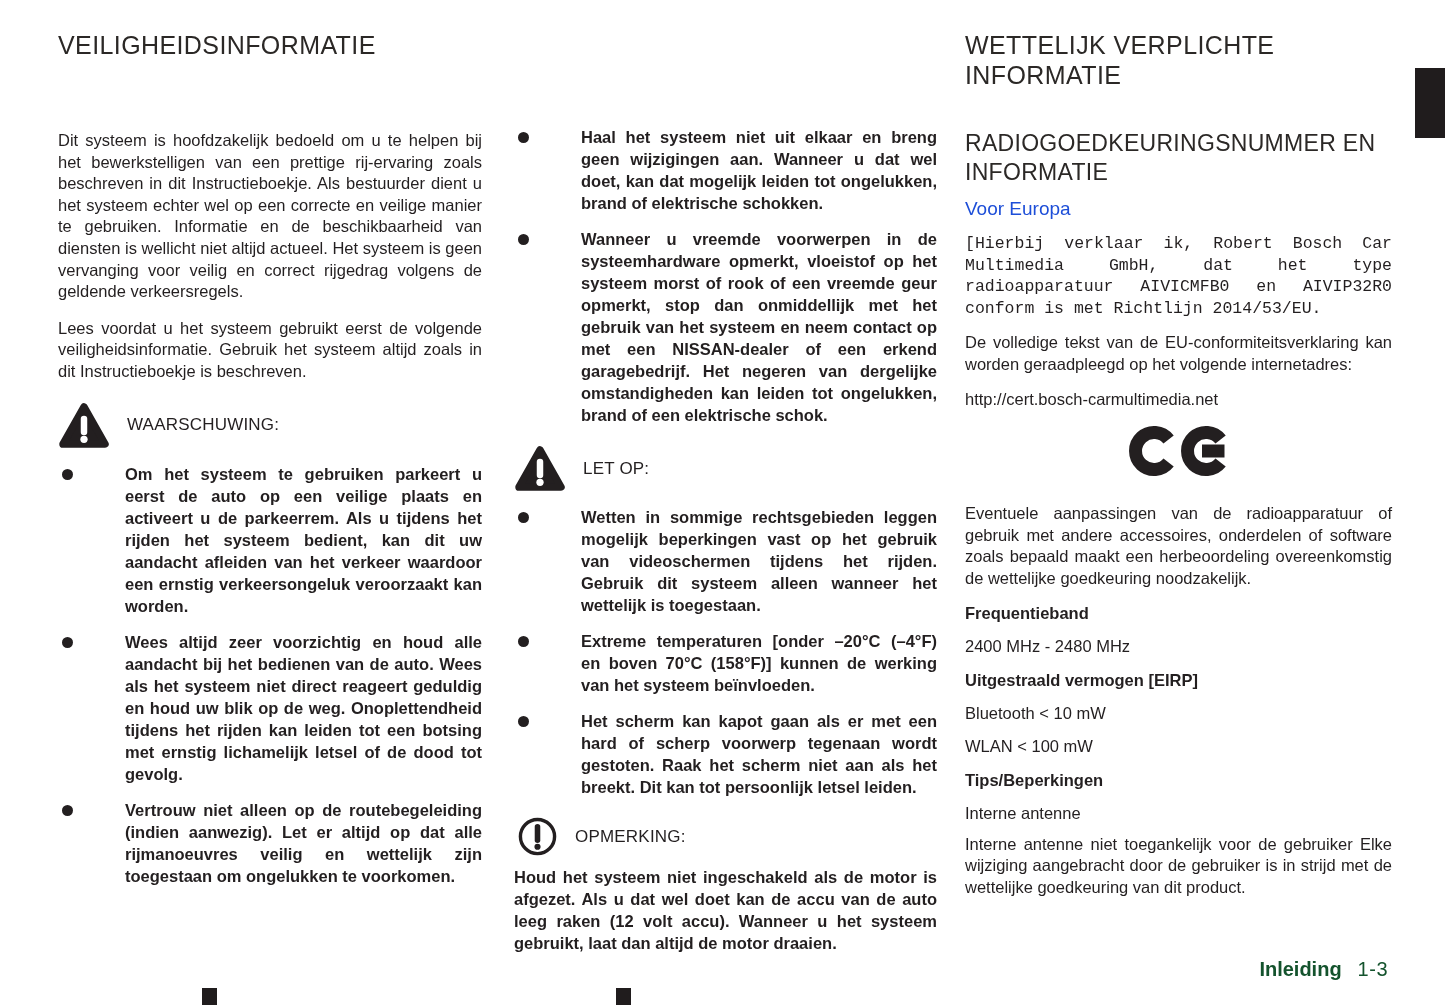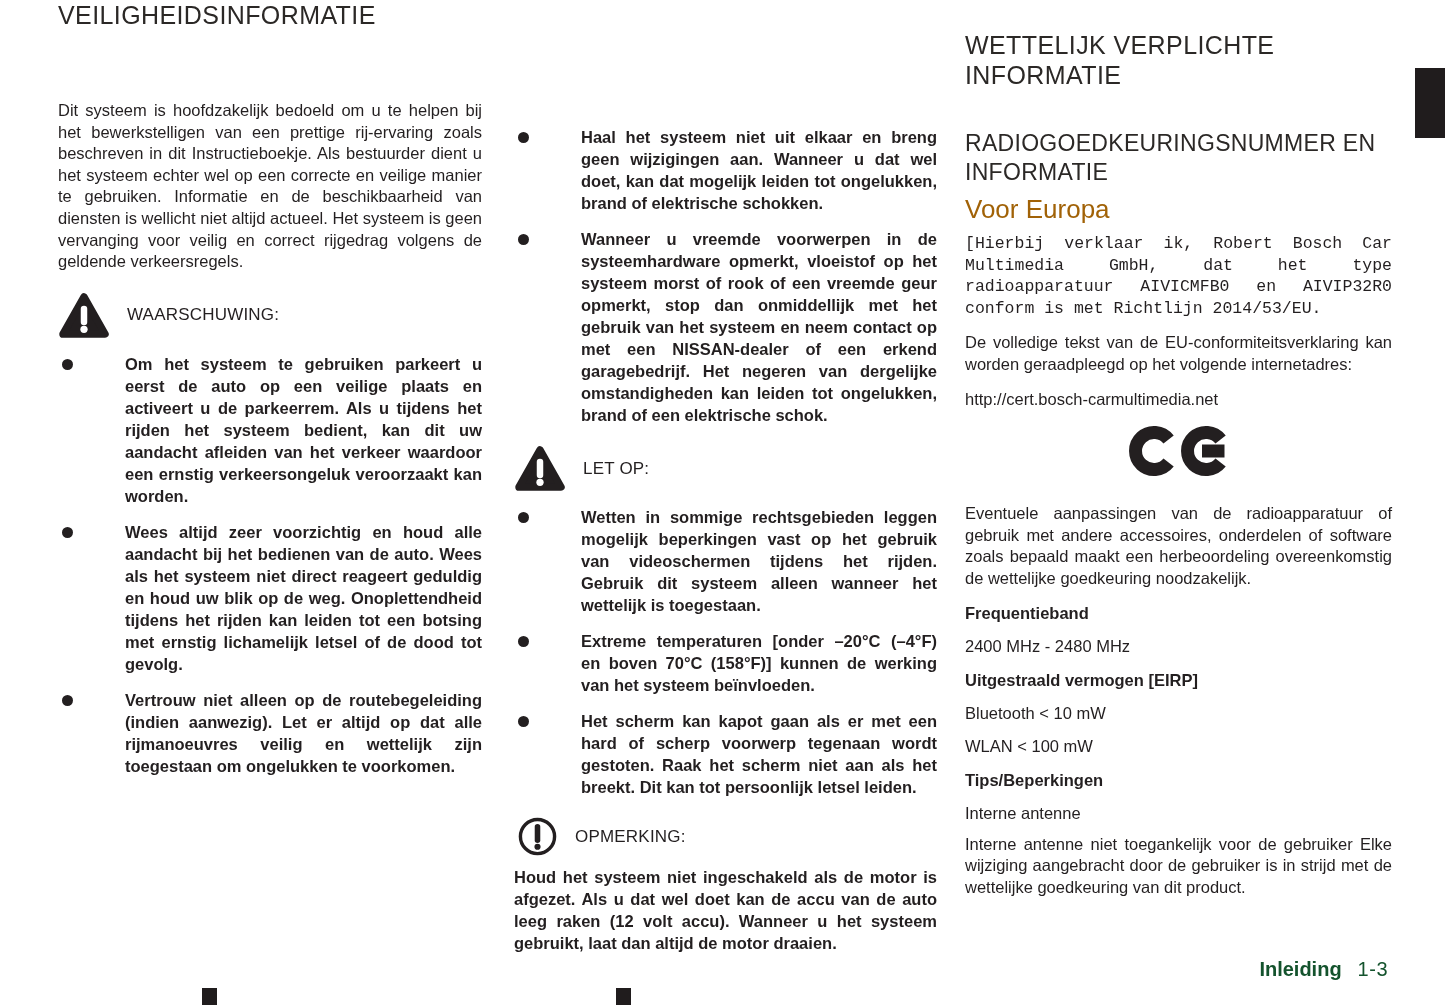--- a/index.html
+++ b/index.html
@@ -13,30 +13,30 @@
   }
   .col { position:absolute; top:0; }
   #col-left  { left:58px;  width:424px; }
   #col-mid   { left:514px; width:423px; }
   #col-right { left:965px; width:427px; }
 
   .doc-title {
     font-size:25px; font-weight:400; letter-spacing:0.4px;
     line-height:30px; color:#2b2826;
   }
-  #col-left .doc-title { }
+  #col-left .doc-title { margin-top:30px; }
   #col-right .doc-title { margin-top:30px; }
 
   .section-title {
     font-size:23px; font-weight:400; letter-spacing:0.3px;
     line-height:29px; color:#2b2826; margin-top:39px;
   }
   .region-title {
-    font-size:26px; font-weight:400; line-height:26px;
-    color:#a16207; margin-top:9px;
+    font-size:19px; font-weight:400; line-height:26px;
+    color:#1d4ed8; margin-top:9px;
   }
 
   .body-text {
     font-size:16.5px; line-height:21.6px; text-align:justify;
   }
   #col-left .intro-1 { margin-top:70px; }
   #col-left .intro-2 { margin-top:15px; }
 
   .alert-header { display:flex; align-items:center; margin-top:19px; }
   .alert-header .alert-label {
@@ -87,20 +87,21 @@
   .reg-mark { position:absolute; top:988px; width:15px; height:17px; background:#201c1d; }
   #reg-mark-1 { left:202px; }
   #reg-mark-2 { left:616px; }
 </style>
 </head>
 <body>
 
 <div class="col" id="col-left">
   <h1 class="doc-title">VEILIGHEIDSINFORMATIE</h1>
   <p class="body-text intro-1">Dit systeem is hoofdzakelijk bedoeld om u te helpen bij het bewerkstelligen van een prettige rij-ervaring zoals beschreven in dit Instructieboekje. Als bestuurder dient u het systeem echter wel op een correcte en veilige manier te gebruiken. Informatie en de beschikbaarheid van diensten is wellicht niet altijd actueel. Het systeem is geen vervanging voor veilig en correct rijgedrag volgens de geldende verkeersregels.</p>
+  <p class="body-text intro-2">Lees voordat u het systeem gebruikt eerst de volgende veiligheidsinformatie. Gebruik het systeem altijd zoals in dit Instructieboekje is beschreven.</p>
 
   <div class="alert-header">
     <svg class="tri-icon" viewBox="0 0 64 58">
       <path d="M32 6 L58 52 L6 52 Z" fill="#231f20" stroke="#231f20" stroke-width="9" stroke-linejoin="round"></path>
       <path d="M32 21 L32 37" stroke="#ffffff" stroke-width="8" stroke-linecap="round"></path>
       <circle cx="32" cy="46" r="4.5" fill="#ffffff"></circle>
     </svg>
     <span class="alert-label">WAARSCHUWING:</span>
   </div>
 

